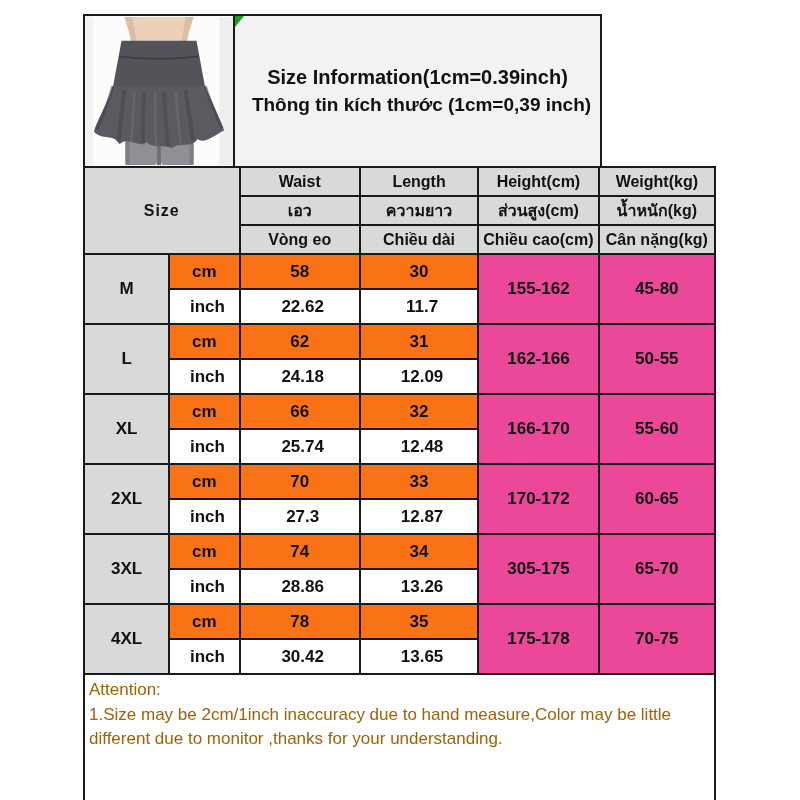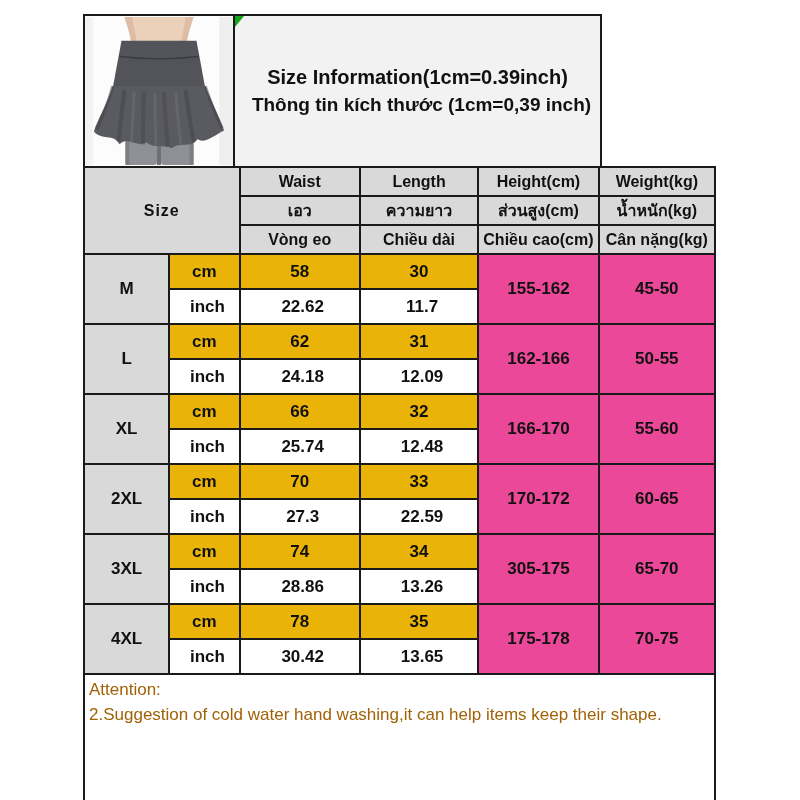--- a/index.html
+++ b/index.html
@@ -24,21 +24,21 @@
   
   table.size-table{width:633px;border-collapse:collapse;table-layout:fixed;}
   table.size-table td{
     border:2px solid #1a1a1a;text-align:center;vertical-align:middle;
     font-weight:bold;font-size:17px;color:#111;padding:0;overflow:hidden;white-space:nowrap;}
   tr.r-head{height:29px;}
   tr.r-head td{background:#d9d9d9;font-size:16px;margin-top:44px;}
   td.c-sizehead{background:#d9d9d9;font-size:30px;letter-spacing:1px;}
   tr.r-data{height:35px;}
   td.c-size{background:#d9d9d9;font-size:18px;}
-  tr.r-cm td.c-unit, tr.r-cm td.c-val{background:#eab308;}
+  tr.r-cm td.c-unit, tr.r-cm td.c-val{background:#f97316;}
   tr.r-inch td.c-unit, tr.r-inch td.c-val{background:#ffffff;padding-left:6px;}
   td.c-merge{background:#ec4899;}
   
   .attention{box-sizing:border-box;width:633px;height:138px;background:#ffffff;
     border:2px solid #1a1a1a;border-top:none;padding:3px 5px 0 4px;
     font-size:17px;line-height:1.45;font-weight:normal;color:#a16207;}
 </style>
 </head>
 <body>
 
@@ -122,21 +122,21 @@
         <td>Chiều cao(cm)</td>
         <td>Cân nặng(kg)</td>
       </tr>
 
       <tr class="r-data r-cm">
         <td class="c-size" rowspan="2">M</td>
         <td class="c-unit">cm</td>
         <td class="c-val">58</td>
         <td class="c-val">30</td>
         <td class="c-merge" rowspan="2">155-162</td>
-        <td class="c-merge" rowspan="2">45-50</td>
+        <td class="c-merge" rowspan="2">45-80</td>
       </tr>
       <tr class="r-data r-inch">
         <td class="c-unit">inch</td>
         <td class="c-val">22.62</td>
         <td class="c-val">11.7</td>
       </tr>
 
       <tr class="r-data r-cm">
         <td class="c-size" rowspan="2">L</td>
         <td class="c-unit">cm</td>
@@ -169,21 +169,21 @@
         <td class="c-size" rowspan="2">2XL</td>
         <td class="c-unit">cm</td>
         <td class="c-val">70</td>
         <td class="c-val">33</td>
         <td class="c-merge" rowspan="2">170-172</td>
         <td class="c-merge" rowspan="2">60-65</td>
       </tr>
       <tr class="r-data r-inch">
         <td class="c-unit">inch</td>
         <td class="c-val">27.3</td>
-        <td class="c-val">22.59</td>
+        <td class="c-val">12.87</td>
       </tr>
 
       <tr class="r-data r-cm">
         <td class="c-size" rowspan="2">3XL</td>
         <td class="c-unit">cm</td>
         <td class="c-val">74</td>
         <td class="c-val">34</td>
         <td class="c-merge" rowspan="2">305-175</td>
         <td class="c-merge" rowspan="2">65-70</td>
       </tr>
@@ -204,16 +204,16 @@
       <tr class="r-data r-inch">
         <td class="c-unit">inch</td>
         <td class="c-val">30.42</td>
         <td class="c-val">13.65</td>
       </tr>
     </tbody>
   </table>
 
   <div class="attention">
     <div>Attention:</div>
-    <div>2.Suggestion of cold water hand washing,it can help items keep their shape.</div>
+    <div>1.Size may be 2cm/1inch inaccuracy due to hand measure,Color may be little different due to monitor ,thanks for your understanding.</div>
   </div>
 
 </div>
 
 </body></html>

